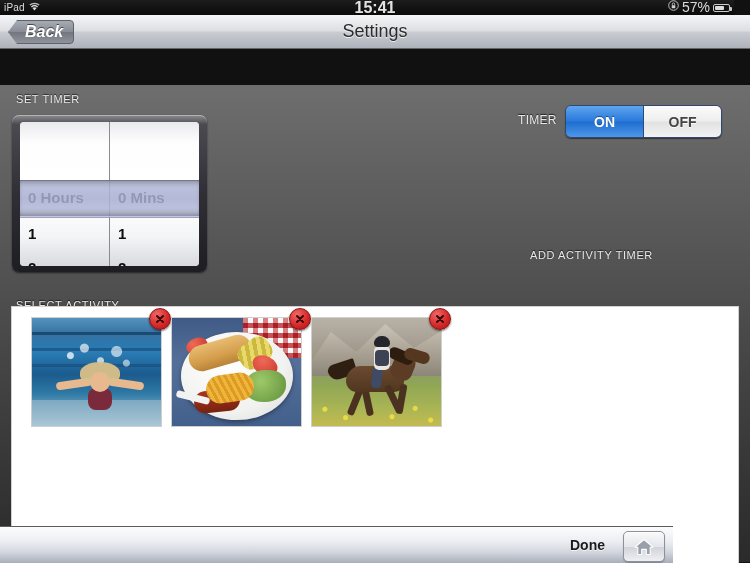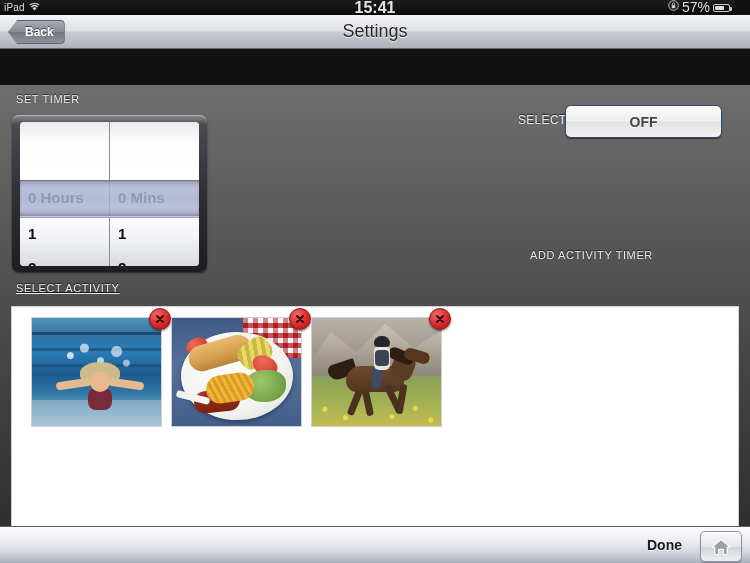--- a/index.html
+++ b/index.html
@@ -75,47 +75,48 @@
   .nav-title {
     position: absolute; left: 0; top: 0; width: 750px;
     text-align: center; line-height: 33px;
     font-size: 18px; color: #2b2b2b; font-weight: normal;
     text-shadow: 0 1px 0 rgba(255,255,255,.75);
   }
   .back-btn {
     position: absolute; left: 8px; top: 5px;
     height: 24px; padding: 0 10px 0 16px;
     display: flex; align-items: center;
-    color: #fff; font-size: 12px; font-weight: bold;
+    color: #fff; font-size: 16px; font-weight: bold;
     text-shadow: 0 -1px 0 rgba(0,0,0,.55);
     background: linear-gradient(to bottom, #a7abb3 0%, #868b95 50%, #71767f 51%, #8e939c 100%);
     border: 1px solid #5d626b;
     border-radius: 4px;
     box-sizing: border-box;
     clip-path: polygon(9px 0, 100% 0, 100% 100%, 9px 100%, 0 50%);
     cursor: default;
+    font-style: italic;
   }
 
   
   .main {
     position: absolute; left: 0; top: 49px;
     width: 750px; height: 477px;
     background: linear-gradient(to bottom, #6e6e6e 0%, #555555 35%, #3d3d3d 70%, #2a2a2a 100%);
     margin-top: 36px;
   }
 
   .section-label {
     position: absolute;
     font-size: 11px; color: #e9e9e9;
     letter-spacing: .6px;
     text-shadow: 0 -1px 1px rgba(0,0,0,.7);
     font-weight: normal;
   }
   #lbl-set-timer { left: 16px; top: 8px; }
-  #lbl-select-activity { left: 16px; top: 197px; text-decoration: underline; }
+  #lbl-select-activity { left: 16px; top: 214px; }
   #lbl-add-image { left: 530px; top: 164px; }
   #lbl-sound { left: 518px; top: 28px; font-size: 12px; letter-spacing: .3px; }
 
   
   .picker-frame {
     position: absolute; left: 12px; top: 30px;
     width: 195px; height: 157px;
     background: linear-gradient(to bottom, #8e8e92 0%, #4a4a50 6%, #2f2f35 50%, #1d1d22 100%);
     border-radius: 7px;
     padding: 7px 8px 6px 8px;
@@ -466,21 +467,21 @@
     position: absolute; left: 60px; top: 48px;
     width: 10px; height: 22px;
     background: #3e4a66;
     border-radius: 4px;
     transform: rotate(6deg);
   }
 
   
   .toolbar {
     position: absolute; left: 0; top: 526px;
-    width: 750px; height: 37px;
+    width: 673px; height: 37px;
     background: linear-gradient(to bottom, #fcfcfd 0%, #eceef3 40%, #d3d6de 70%, #a9aeba 100%);
     border-top: 1px solid #5c5c5c;
     box-sizing: border-box;
   }
   .done-btn {
     position: absolute; right: 56px; top: 6px;
     height: 24px; padding: 0 12px;
     display: flex; align-items: center;
     font-size: 14px; font-weight: bold; color: #1a1a1a;
     text-shadow: 0 1px 0 rgba(255,255,255,.7);
@@ -554,22 +555,23 @@
           <div class="wheel-row r1">0 Mins</div>
           <div class="wheel-row r2">1</div>
           <div class="wheel-row r3">2</div>
         </div>
 
         <div class="sel-band"></div>
         <div class="sel-shadow"></div>
       </div>
     </div>
 
-    <div class="section-label" id="lbl-sound">SELECT</div>
+    <div class="section-label" id="lbl-sound">TIMER</div>
     <div class="segmented">
+      <div class="seg seg-on">ON</div>
       <div class="seg seg-off">OFF</div>
     </div>
 
     <div class="section-label" id="lbl-add-image">ADD ACTIVITY TIMER</div>
 
     <div class="section-label" id="lbl-select-activity">SELECT ACTIVITY</div>
 
     <div class="activity-panel">
       <div class="thumb-strip">
 

